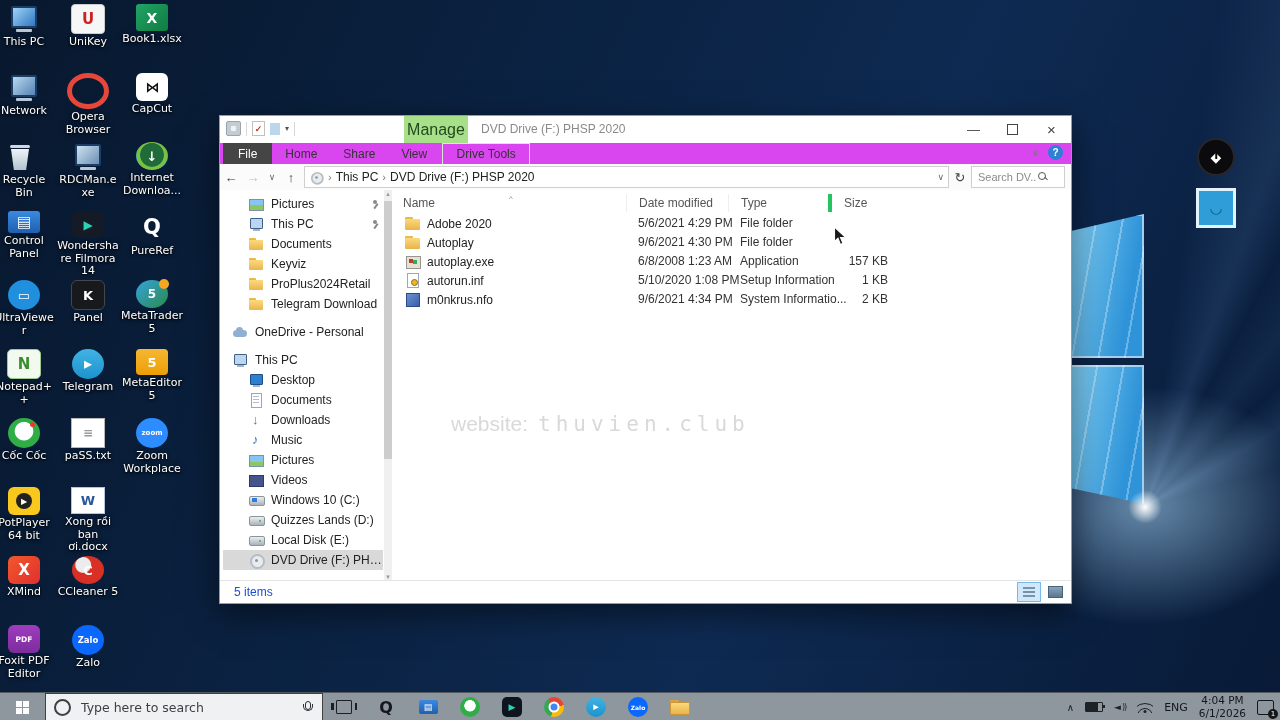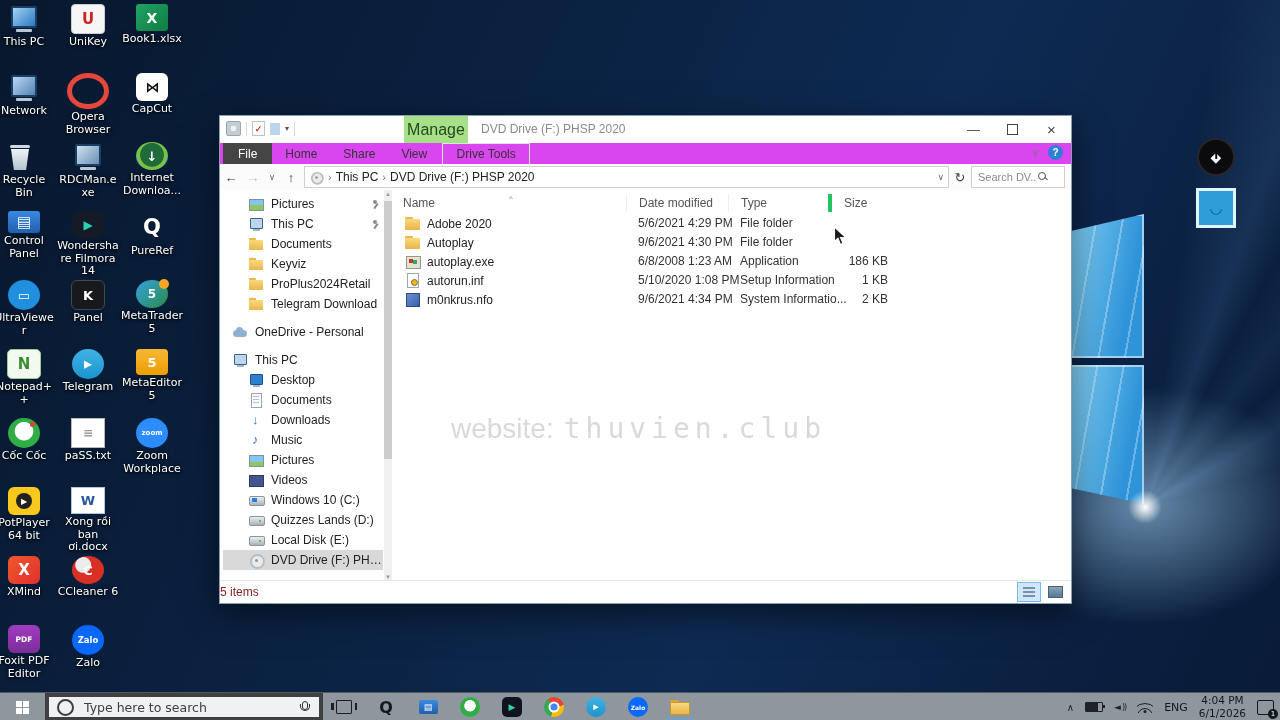--- a/index.html
+++ b/index.html
@@ -190,41 +190,41 @@
   .fc-type{width:100px;padding-left:12px;box-sizing:border-box;color:#333;white-space:nowrap}
   .fc-size{width:60px;text-align:right;color:#333;white-space:nowrap}
   .fi{width:16px;height:15px;position:relative;flex:none}
   .fi-folder::before{content:"";position:absolute;left:0;top:1px;width:8px;height:4px;background:#e8b94f;border-radius:1px}
   .fi-folder::after{content:"";position:absolute;left:0;top:3px;right:1px;bottom:1px;background:linear-gradient(#fcd97c,#e9b34b);border-radius:1px}
   .fi-exe::before{content:"";position:absolute;left:1px;top:2px;width:13px;height:11px;background:#e6e1d5;border:1px solid #9a948a}
   .fi-exe::after{content:"";position:absolute;left:4px;top:5px;width:4px;height:4px;background:#c0392b;box-shadow:4px 1px 0 #27ae60}
   .fi-inf::before{content:"";position:absolute;left:2px;top:0;width:10px;height:13px;background:#fff;border:1px solid #9aa8b8}
   .fi-inf::after{content:"";position:absolute;left:6px;top:6px;width:5px;height:5px;border-radius:50%;background:#f0b429;border:1px solid #8a6d1d}
   .fi-nfo::before{content:"";position:absolute;left:1px;top:1px;width:12px;height:12px;background:linear-gradient(135deg,#6a92d4,#3a5fa8);border:1px solid #2d4a85}
-  .watermark{position:absolute;left:60px;top:222px;color:#d9d9d9;font-size:28px;white-space:nowrap}
+  .watermark{position:absolute;left:60px;top:222px;color:#d9d9d9;font-size:21px;white-space:nowrap}
   .wm-prefix{font-family:"Liberation Sans",sans-serif}
   .wm-domain{font-family:"DejaVu Sans Mono",monospace;letter-spacing:5px;margin-left:10px}
 
   .statusbar{position:absolute;left:0;bottom:0;right:0;height:22px;border-top:1px solid #e4e4e4;background:#fff;display:flex;align-items:center}
-  .statustext{color:#7f1d1d}
+  .statustext{margin-left:14px;color:#1d4ed8}
   .viewbtns{margin-left:auto;margin-right:4px;display:flex;gap:2px}
   .vb{width:22px;height:18px;display:flex;align-items:center;justify-content:center;border:1px solid transparent}
   .vb.on{background:#cfe8fb;border-color:#7ab8e8}
   .vb-detail span{width:12px;height:10px;background:repeating-linear-gradient(#7a92a8 0 2px,transparent 2px 4px);display:block}
   .vb-thumb span{width:13px;height:10px;background:linear-gradient(#8aa4b8,#5a7890);border:1px solid #46617a;display:block}
 
   .cursor{position:absolute;left:833px;top:226px;z-index:50}
 
   
   .taskbar{position:absolute;left:0;top:692px;width:1280px;height:28px;background:#8e969e;
     border-top:1px solid rgba(35,40,48,.55);display:flex;align-items:stretch;font-family:"DejaVu Sans",sans-serif}
   .start{width:45px;display:flex;align-items:center;justify-content:center}
   .winlogo{display:grid;grid-template-columns:6px 6px;grid-template-rows:6px 6px;gap:1px}
   .winlogo span{background:#fff;display:block}
-  .tsearch{width:278px;background:#f0f1f2;border:4px solid #404040;display:flex;align-items:center;box-sizing:border-box}
+  .tsearch{width:278px;background:#f0f1f2;border:1px solid #404040;display:flex;align-items:center;box-sizing:border-box}
   .cortana{width:13px;height:13px;border:2px solid #3c4043;border-radius:50%;margin:0 8px;flex:none}
   .tsearch input{flex:1;border:none;outline:none;background:transparent;font-size:12.5px;color:#202124;font-family:"DejaVu Sans",sans-serif;min-width:0}
   .tsearch input::placeholder{color:#3c4043}
   .tmic{width:9px;height:12px;position:relative;margin:0 10px 0 4px;flex:none}
   .tmic::before{content:"";position:absolute;left:2px;top:0;width:4px;height:7px;border:1.3px solid #2c3035;border-radius:3px}
   .tmic::after{content:"";position:absolute;left:0;top:3px;width:8px;height:6px;border:1.3px solid #2c3035;border-top:none;border-radius:0 0 6px 6px}
   .tbicons{display:flex;align-items:stretch}
   .tslot{width:42px;display:flex;align-items:center;justify-content:center;position:relative}
   .tslot.active::after{content:"";position:absolute;left:7px;right:7px;bottom:0;height:2px;background:#59a7dd}
   .tglyph{display:flex;align-items:center;justify-content:center;font-weight:bold}
@@ -393,21 +393,21 @@
       <div class="dicon ic-word">
         <span class="glyph">W</span>
       </div>
       <div class="dlabel">Xong rồi bạn ơi.docx</div>
     </div>
 
     <div class="dcell">
       <div class="dicon ic-ccleaner">
         <span class="glyph">C</span>
       </div>
-      <div class="dlabel">CCleaner 6</div>
+      <div class="dlabel">CCleaner 5</div>
     </div>
 
     <div class="dcell">
       <div class="dicon ic-zalo">
         <span class="glyph">Zalo</span>
       </div>
       <div class="dlabel">Zalo</div>
     </div>
 
     <div class="dcell">
@@ -676,21 +676,21 @@
             <div class="fc-size"></div>
           </div>
 
           <div class="frow">
             <div class="fc-name">
               <span class="fi fi-exe"></span>
               <span>autoplay.exe</span>
             </div>
             <div class="fc-date">6/8/2008 1:23 AM</div>
             <div class="fc-type">Application</div>
-            <div class="fc-size">186 KB</div>
+            <div class="fc-size">157 KB</div>
           </div>
 
           <div class="frow">
             <div class="fc-name">
               <span class="fi fi-inf"></span>
               <span>autorun.inf</span>
             </div>
             <div class="fc-date">5/10/2020 1:08 PM</div>
             <div class="fc-type">Setup Information</div>
             <div class="fc-size">1 KB</div>

